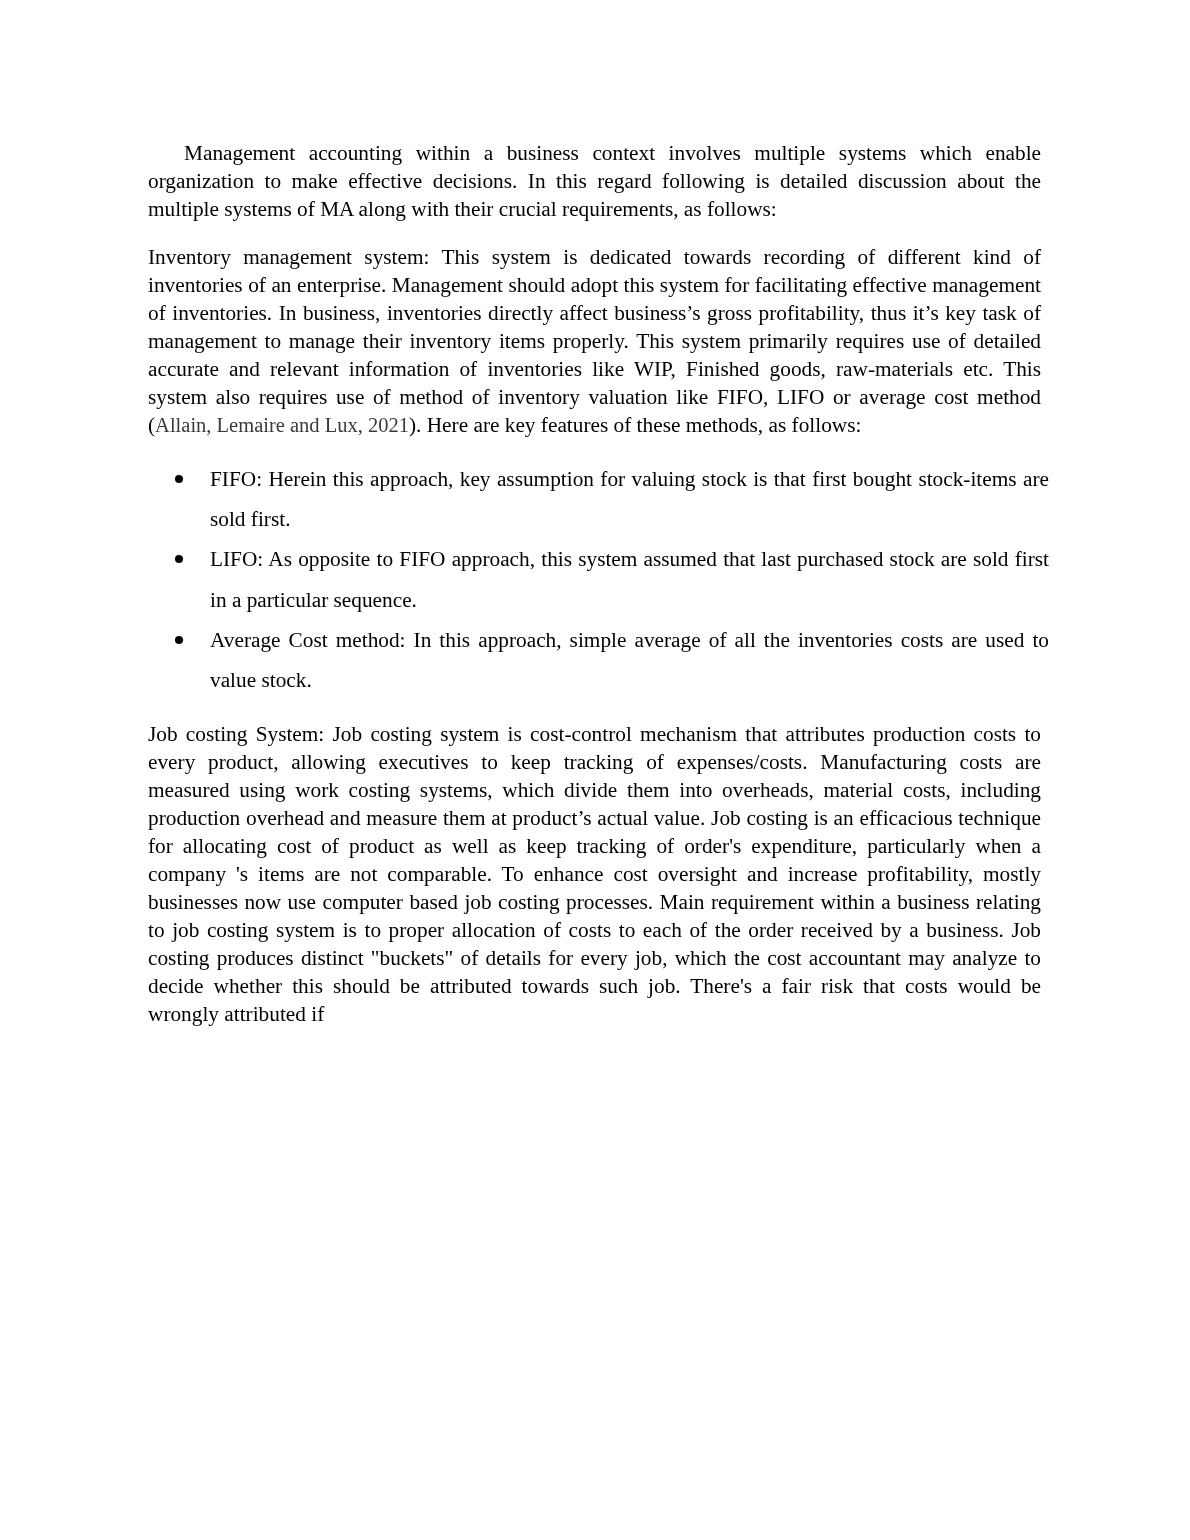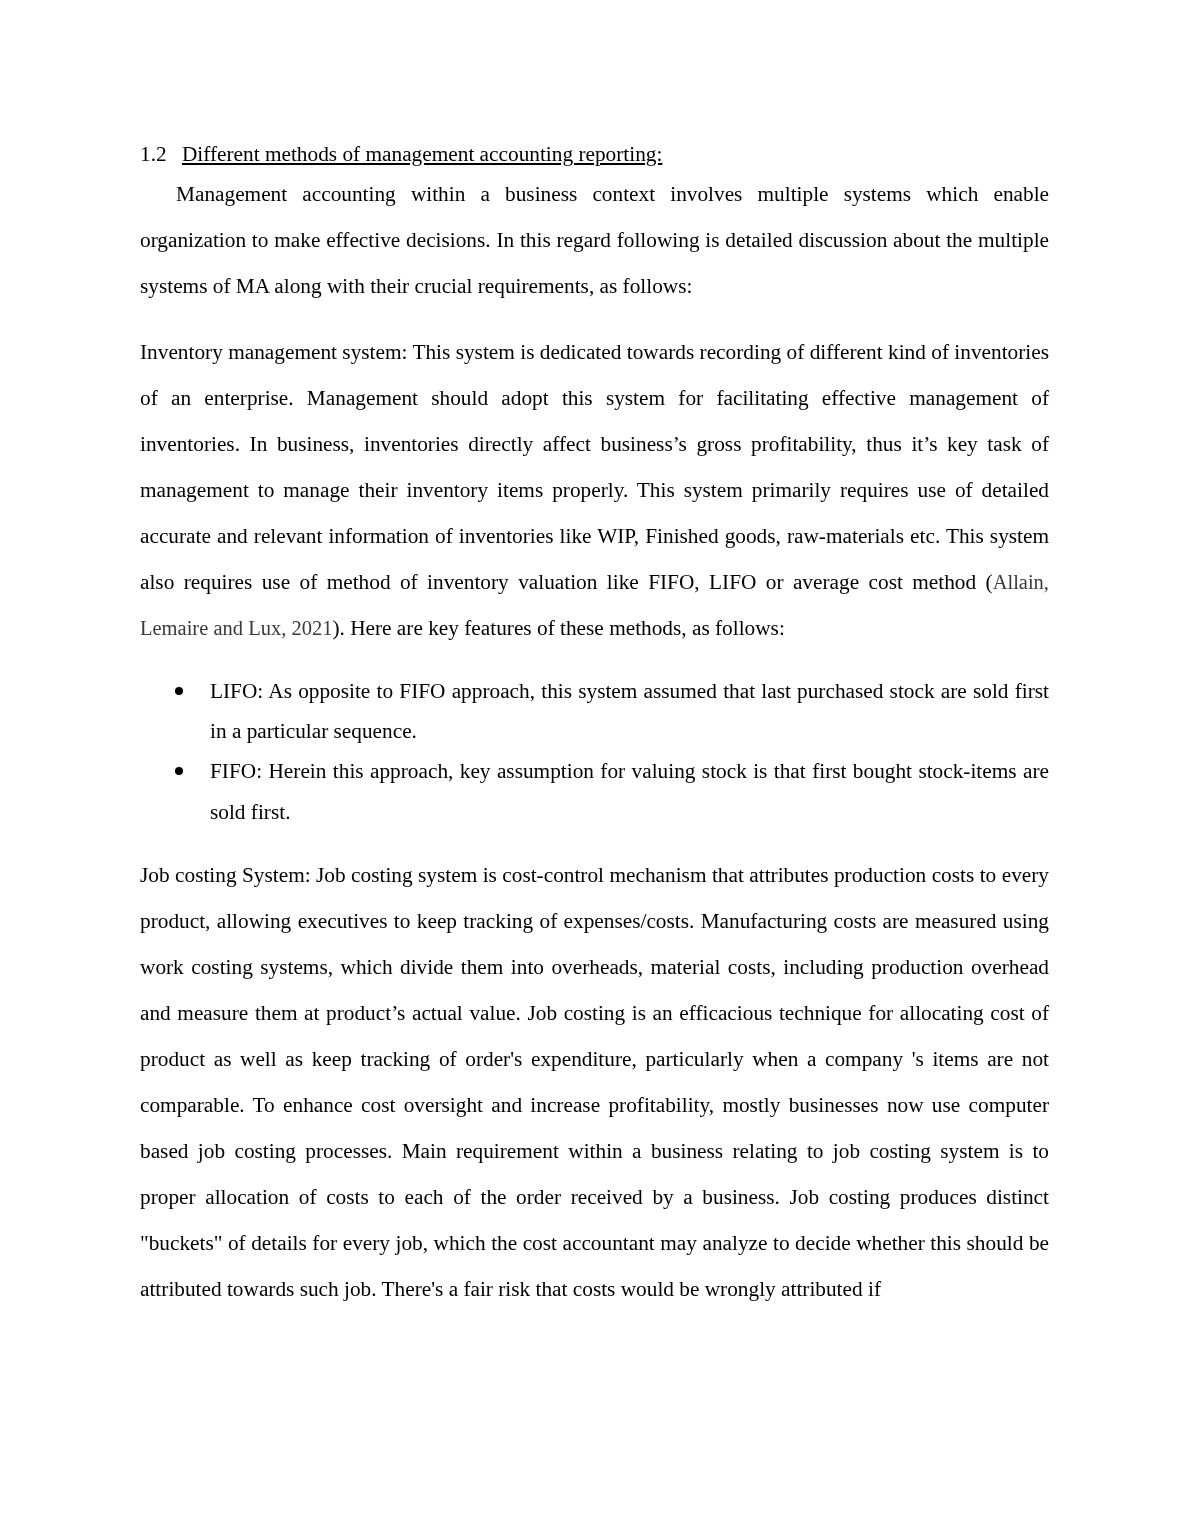--- a/index.html
+++ b/index.html
@@ -4,44 +4,41 @@
 <style>
   html, body { margin: 0; padding: 0; background: #ffffff; }
   body { width: 1190px; height: 1540px; position: relative; overflow: hidden; }
   .page {
     position: absolute; left: 140px; top: 138px; width: 909px;
     font-family: "Liberation Serif", serif; font-size: 21.3px; color: #000;
   }
   .heading { line-height: 32px; margin: 0 0 0 0; }
   .heading .num { margin-right: 10px; }
   .heading .title { text-decoration: underline; }
-  p { margin: 0; text-align: justify; line-height: 46px; }
+  p { margin: 8px; text-align: justify; line-height: 28px; }
   .intro { text-indent: 36px; margin-top: 1px; }
   .para { margin-top: 20px; }
   .citation { color: #3a3a3a; font-size: 20.5px; }
   ul.bullets { list-style: none; margin: 20px 0 0 0; padding: 0; }
   ul.bullets li { position: relative; padding-left: 70px; text-align: justify; line-height: 40.2px; }
   ul.bullets li .dot {
     position: absolute; left: 35px; top: 16px; width: 8px; height: 8px;
     border-radius: 50%; background: #000;
   }
   b { font-weight: normal; }
 </style>
 </head>
 <body>
 
 <div class="page">
-  <div class="heading">
-    <span class="num">1.2</span>
-    <span class="title">Different methods of management accounting reporting:</span>
-  </div>
 
   <p class="intro">Management accounting within a business context involves multiple systems which enable organization to make effective decisions. In this regard following is detailed discussion about the multiple systems of MA along with their crucial requirements, as follows:</p>
 
   <p class="para"><b>Inventory management system:</b><span> This system is dedicated towards recording of different kind of inventories of an enterprise. Management should adopt this system for facilitating effective management of inventories. In business, inventories directly affect business’s gross profitability, thus it’s key task of management to manage their inventory items properly. This system primarily requires use of detailed accurate and relevant information of inventories like WIP, Finished goods, raw-materials etc. This system also requires use of method of inventory valuation like FIFO, LIFO or average cost method (</span><span class="citation">Allain, Lemaire and Lux, 2021</span><span>). Here are key features of these methods, as follows:</span></p>
 
   <ul class="bullets">
+    <li><span class="dot"></span><span>FIFO: Herein this approach, key assumption for valuing stock is that first bought stock-items are sold first.</span></li>
     <li><span class="dot"></span><span>LIFO: As opposite to FIFO approach, this system assumed that last purchased stock are sold first in a particular sequence.</span></li>
-    <li><span class="dot"></span><span>FIFO: Herein this approach, key assumption for valuing stock is that first bought stock-items are sold first.</span></li>
+    <li><span class="dot"></span><span>Average Cost method: In this approach, simple average of all the inventories costs are used to value stock.</span></li>
   </ul>
 
   <p class="para"><b>Job costing System:</b><span> Job costing system is cost-control mechanism that attributes production costs to every product, allowing executives to keep tracking of expenses/costs.  Manufacturing costs are measured using work costing systems, which divide them into overheads, material costs, including production overhead and measure them at product’s actual value. Job costing is an efficacious technique for allocating cost of product as well as keep tracking of order's expenditure, particularly when a company 's items are not comparable. To enhance cost oversight and increase profitability, mostly businesses now use computer based job costing processes. Main requirement within a business relating to job costing system is to proper allocation of costs to each of the order received by a business. Job costing produces distinct "buckets" of details for every job, which the cost accountant may analyze to decide whether this should be attributed towards such job. There's a fair risk that costs would be wrongly attributed if</span></p>
 </div>
 
 </body></html>

